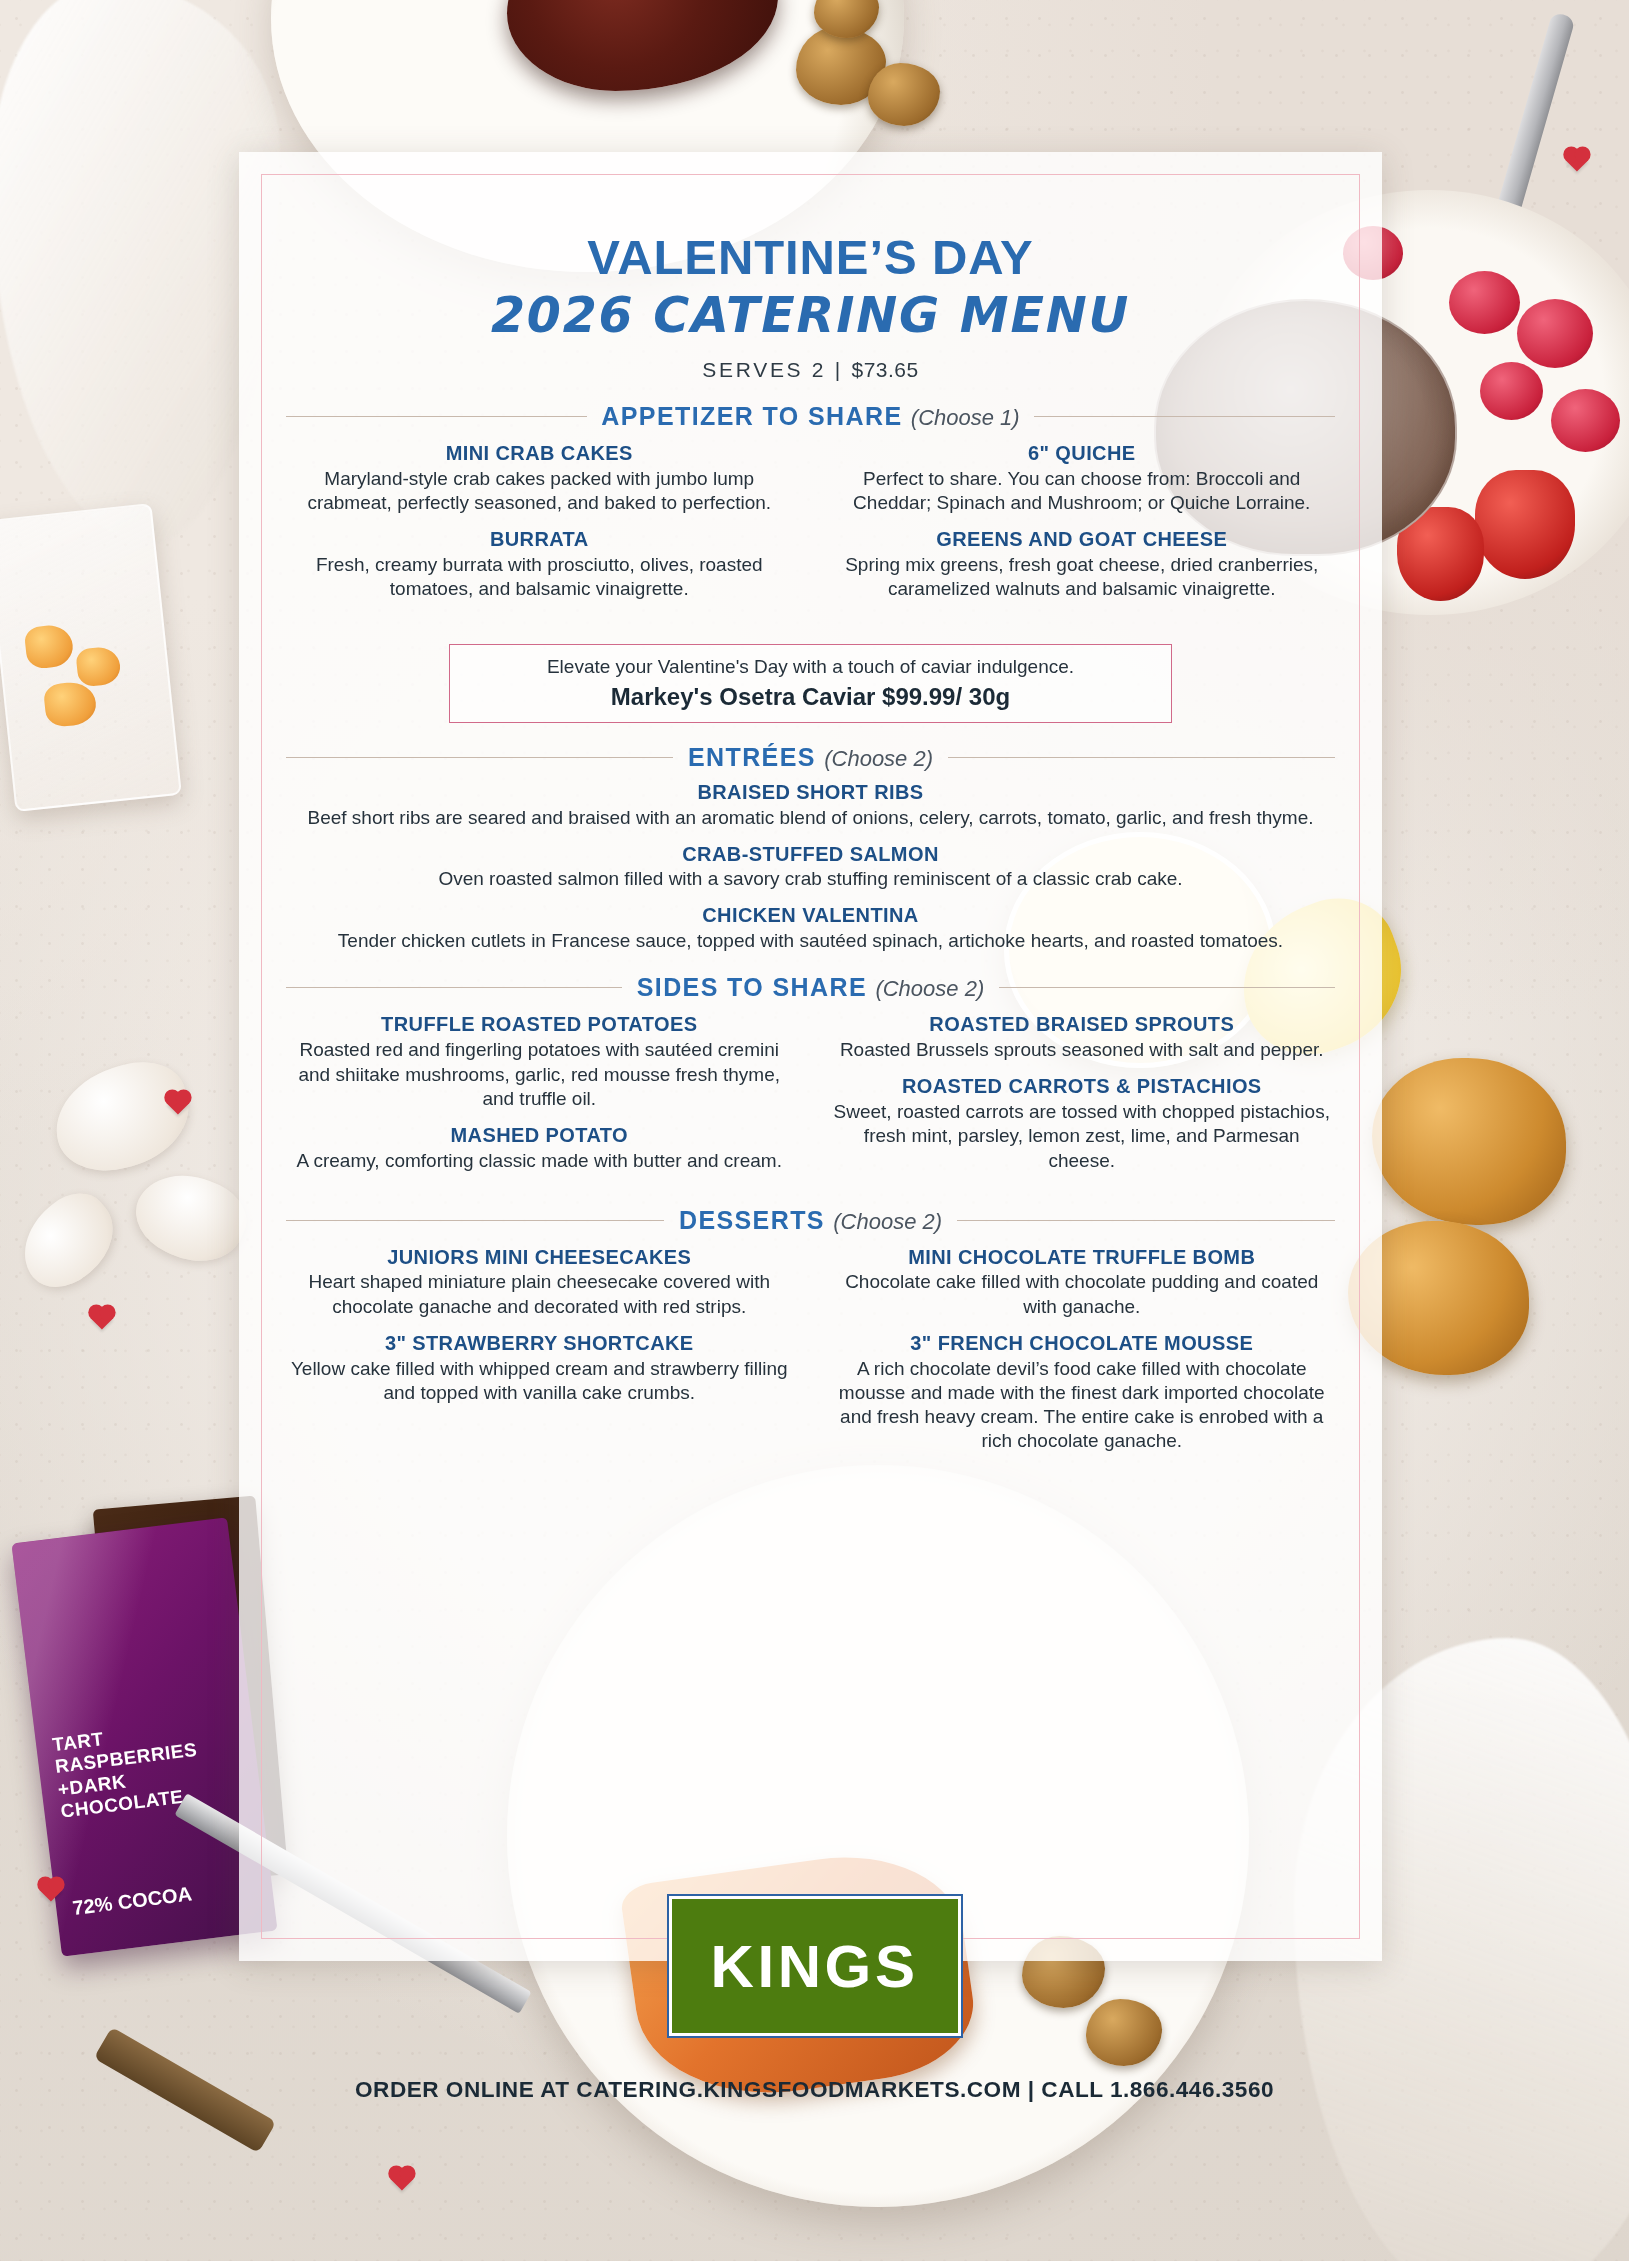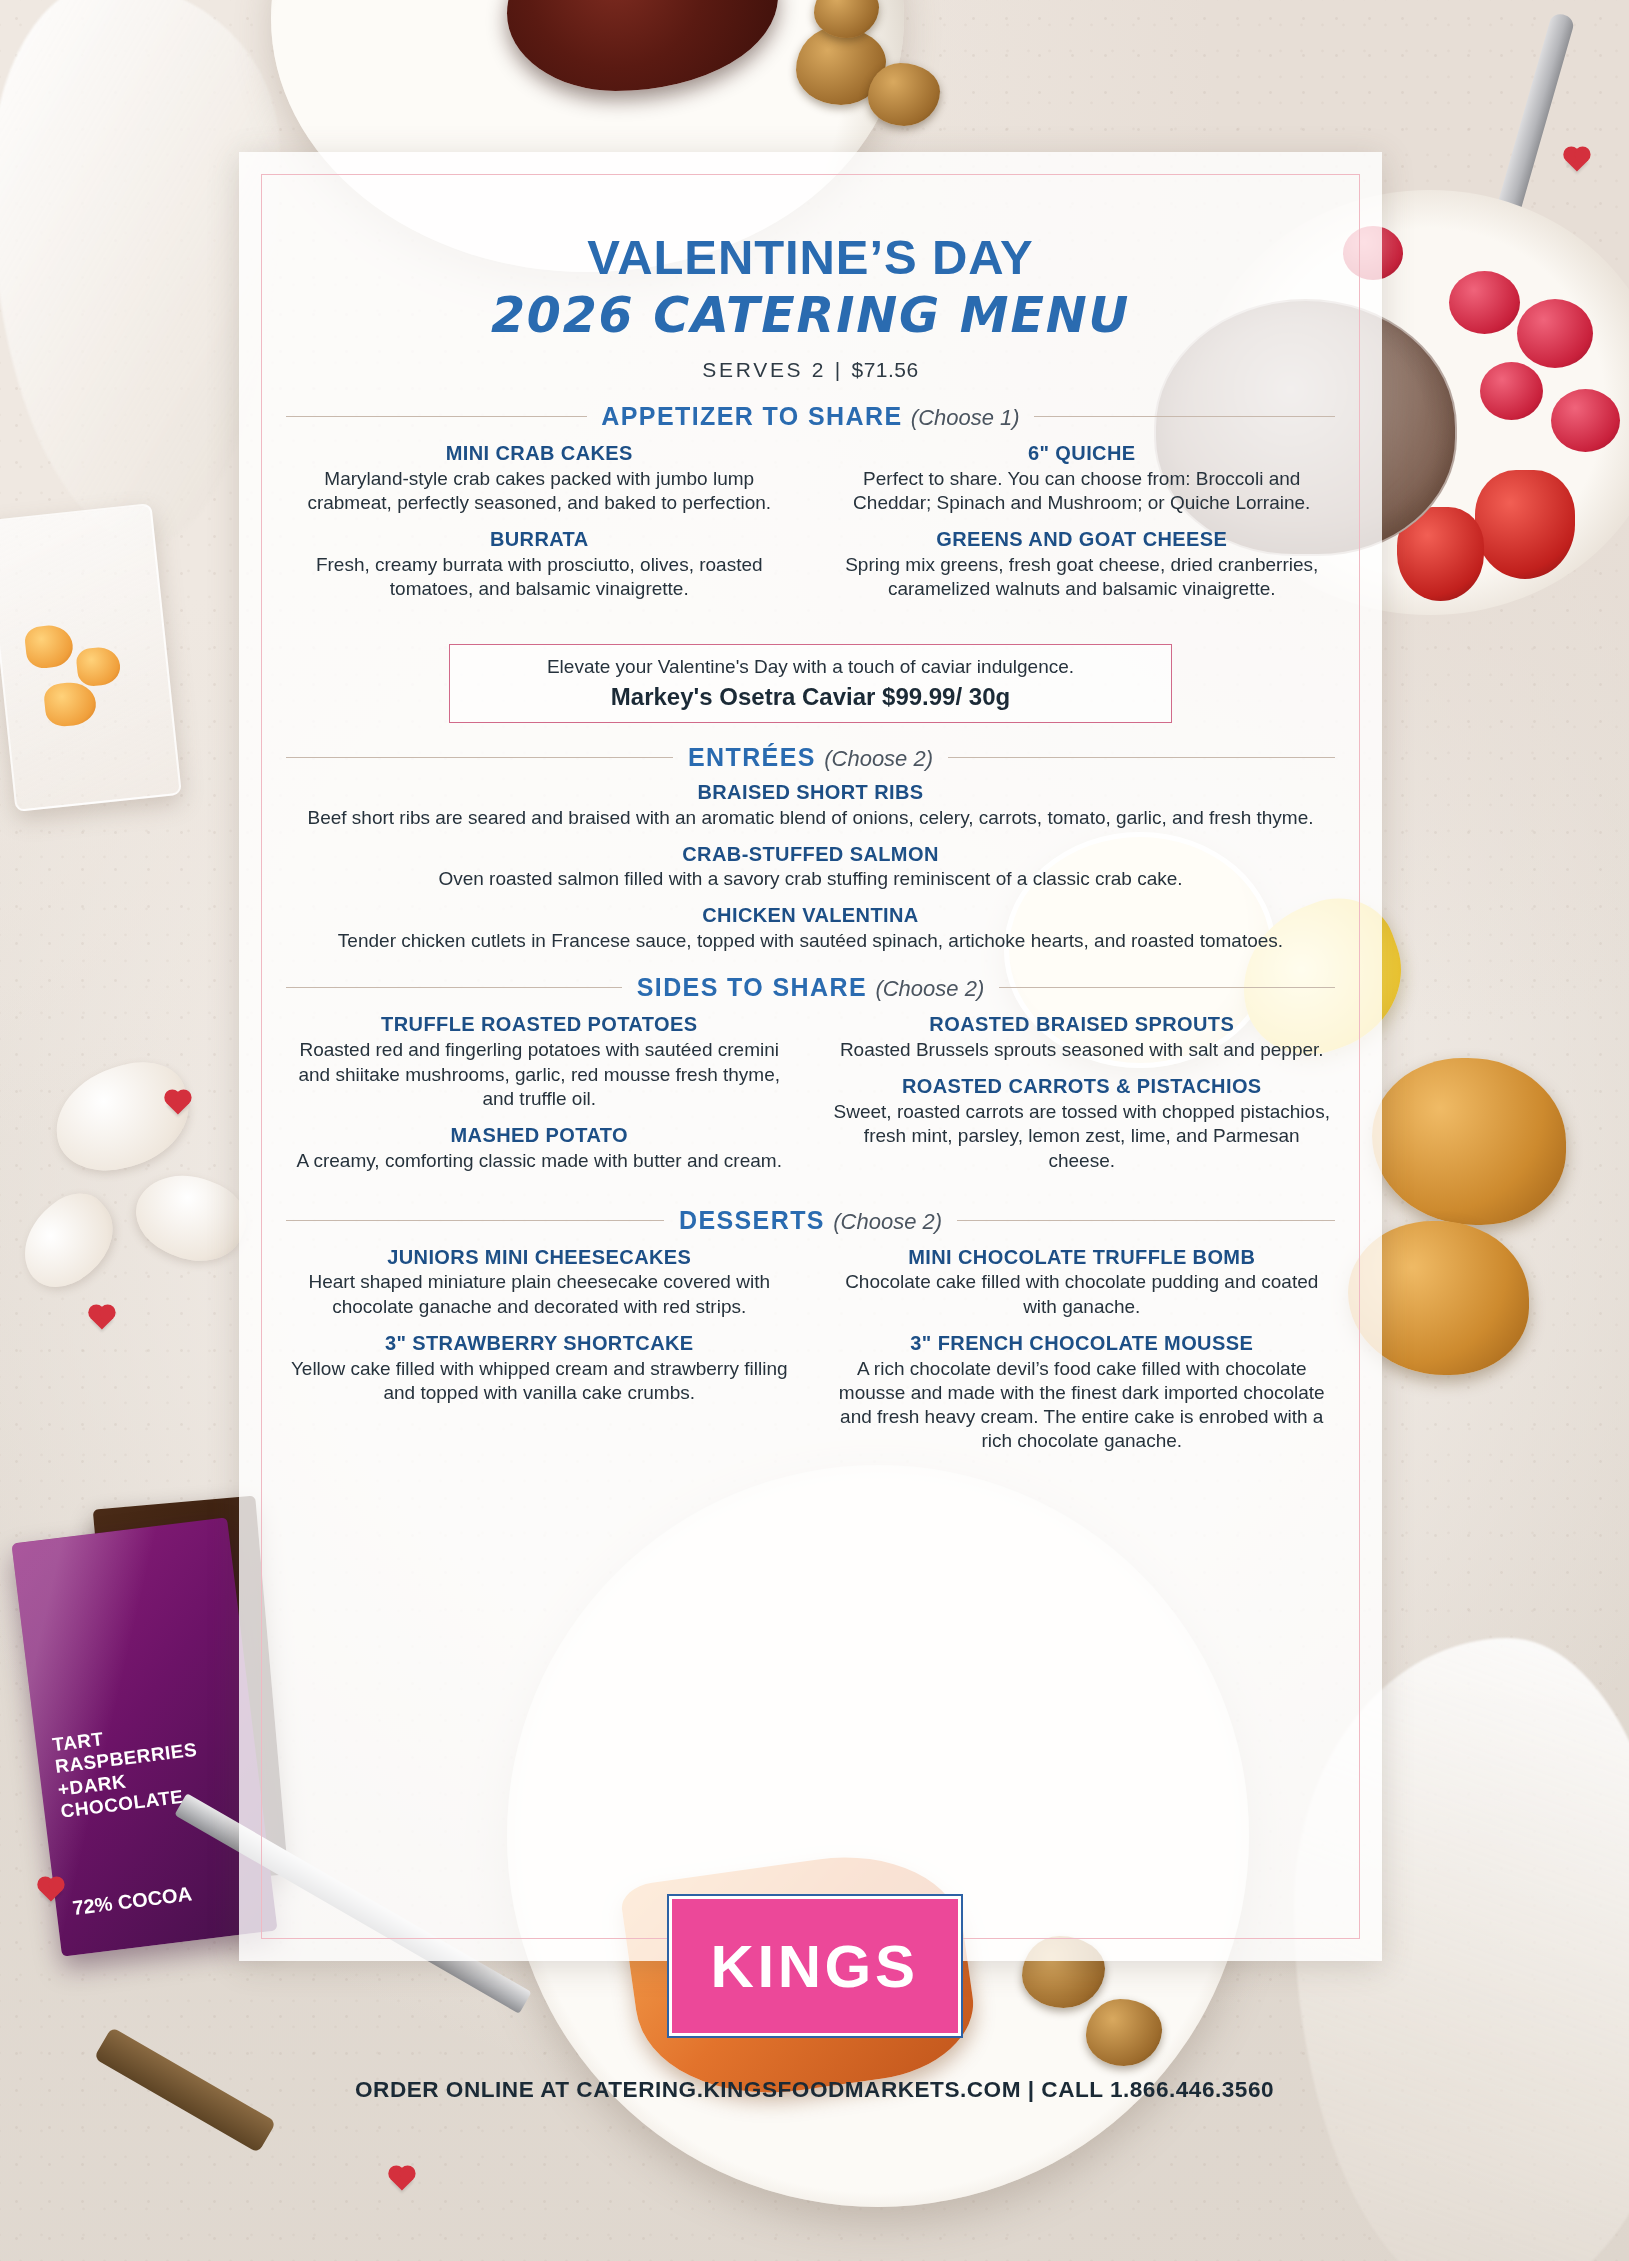--- a/index.html
+++ b/index.html
@@ -373,21 +373,21 @@
   .logo-wrap {
     position: absolute;
     left: 0; right: 0;
     top: 1896px;
     display: flex;
     justify-content: center;
   }
   .logo {
     width: 286px;
     height: 134px;
-    background: #ec4899;
+    background: #4d7c0f;
     border: 3.6px solid #ffffff;
     outline: 2.7px solid #2d62a5;
     display: flex;
     align-items: center;
     justify-content: center;
   }
   .logo-text {
     color: #ffffff;
     font-size: 60px;
     font-weight: bold;
@@ -473,21 +473,21 @@
 
   <div class="card">
     <div class="card-inner-border"></div>
     <div class="card-content">
 
       <div class="title-main">VALENTINE’S DAY</div>
       <div class="title-sub">2026 CATERING MENU</div>
       <div class="serves">
         <span>SERVES 2</span>
         <span>|</span>
-        <span class="price">$71.56</span>
+        <span class="price">$73.65</span>
       </div>
 
       <div class="section-head">
         <span class="rule"></span>
         <span class="htext">
           <span>APPETIZER TO SHARE</span>
           <span class="hchoose">(Choose 1)</span>
         </span>
         <span class="rule"></span>
       </div>

